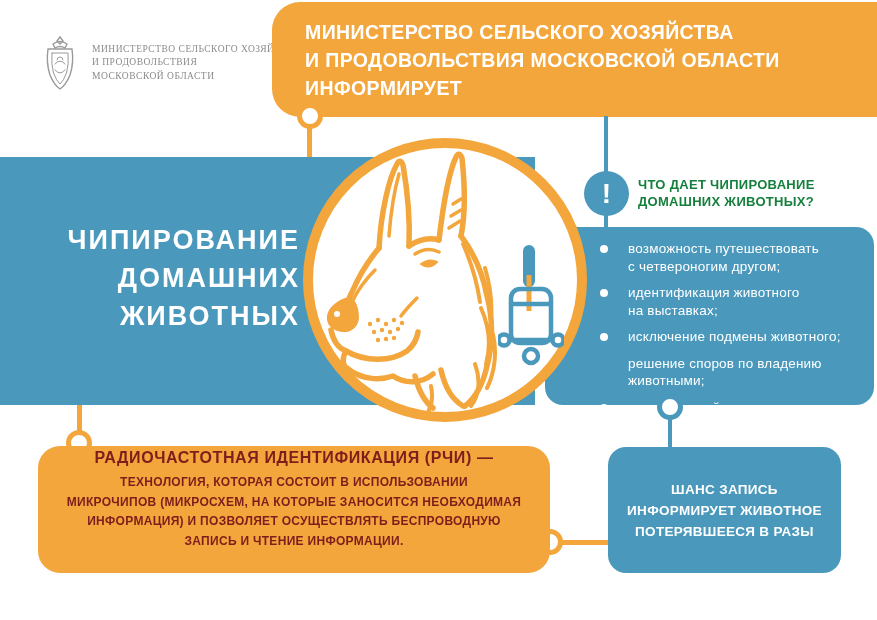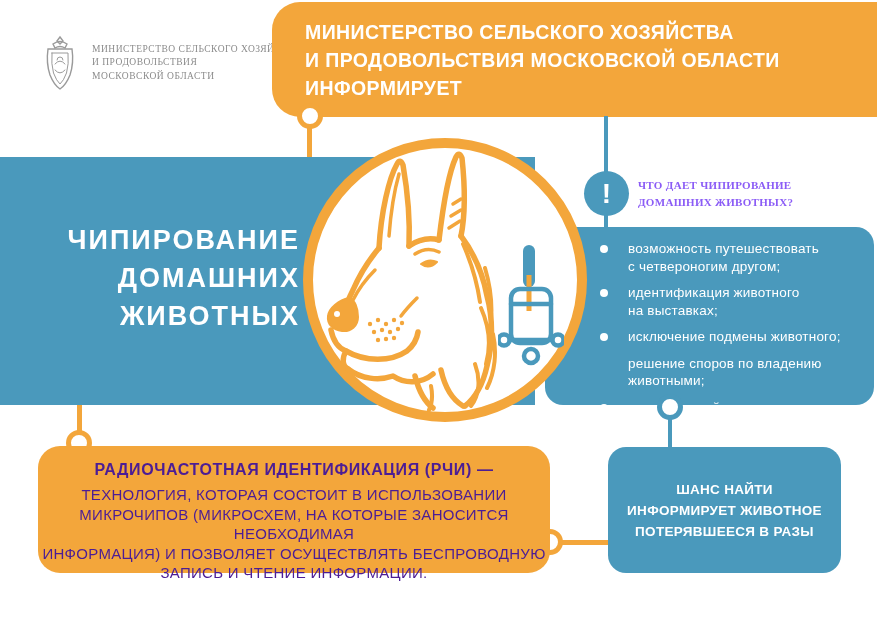--- a/index.html
+++ b/index.html
@@ -34,34 +34,34 @@
   
   .dog-circle{position:absolute;left:303px;top:138px;width:264px;height:264px;background:#fff;
               border:10px solid #F3A63B;border-radius:50%;}
   .dog-svg{position:absolute;left:0;top:0;}
   .syringe-svg{position:absolute;left:185px;top:95px;}
 
   
   .excl-circle{position:absolute;left:584px;top:171px;width:45px;height:45px;border-radius:50%;
                background:#4A99BC;color:#fff;font-weight:bold;font-size:28px;line-height:45px;
                text-align:center;}
-  .benefits-heading{position:absolute;left:638px;top:177px;color:#8b5cf6;font-weight:bold;
-                    font-size:11px;line-height:16.5px;letter-spacing:.3px;font-family:Liberation Serif, serif;}
+  .benefits-heading{position:absolute;left:638px;top:177px;color:#15803d;font-weight:bold;
+                    font-size:13px;line-height:16.5px;letter-spacing:.3px;}
   .benefits-panel{position:absolute;left:545px;top:227px;width:329px;height:178px;
                   background:#4A99BC;border-radius:18px;padding:13px 0 0 55px;box-sizing:border-box;}
   .benefit-item{display:flex;margin-bottom:9px;}
   .benefit-dot{width:8px;height:8px;border-radius:50%;background:#fff;margin:5px 20px 0 0;flex:none;}
   .benefit-item.no-dot .benefit-dot{visibility:hidden;}
   .benefit-text{color:#fff;font-size:13.5px;line-height:17.5px;letter-spacing:.2px;}
 
   
   .rfid-card{position:absolute;left:38px;top:446px;width:512px;height:127px;background:#F3A63B;
-             border-radius:22px;color:#4c1d95;text-align:center;box-sizing:border-box;padding-top:15px;}
+             border-radius:22px;color:#7f1d1d;text-align:center;box-sizing:border-box;padding-top:3px;}
   .rfid-title{font-weight:bold;font-size:16px;letter-spacing:.6px;margin-bottom:6px;}
-  .rfid-body{font-weight:normal;font-size:15px;line-height:19.5px;letter-spacing:.3px;}
+  .rfid-body{font-weight:bold;font-size:12px;line-height:19.5px;letter-spacing:.3px;}
 
   
   .chance-card{position:absolute;left:608px;top:447px;width:233px;height:126px;background:#4A99BC;
                border-radius:18px;display:flex;align-items:center;justify-content:center;}
   .chance-card .txt{color:#fff;font-weight:bold;font-size:13.5px;line-height:21px;
                     letter-spacing:.3px;text-align:center;}
 </style>
 </head>
 <body>
 
@@ -214,19 +214,19 @@
     <div class="rfid-body">
       <div>ТЕХНОЛОГИЯ, КОТОРАЯ СОСТОИТ В ИСПОЛЬЗОВАНИИ</div>
       <div>МИКРОЧИПОВ (МИКРОСХЕМ, НА КОТОРЫЕ ЗАНОСИТСЯ НЕОБХОДИМАЯ</div>
       <div>ИНФОРМАЦИЯ) И ПОЗВОЛЯЕТ ОСУЩЕСТВЛЯТЬ БЕСПРОВОДНУЮ</div>
       <div>ЗАПИСЬ И ЧТЕНИЕ ИНФОРМАЦИИ.</div>
     </div>
   </div>
 
   <div class="chance-card">
     <div class="txt">
-      <div>ШАНС НАЙТИ</div>
+      <div>ШАНС ЗАПИСЬ</div>
       <div>ИНФОРМИРУЕТ ЖИВОТНОЕ</div>
       <div>ПОТЕРЯВШЕЕСЯ В РАЗЫ</div>
     </div>
   </div>
 
 </div>
 
 </body></html>

